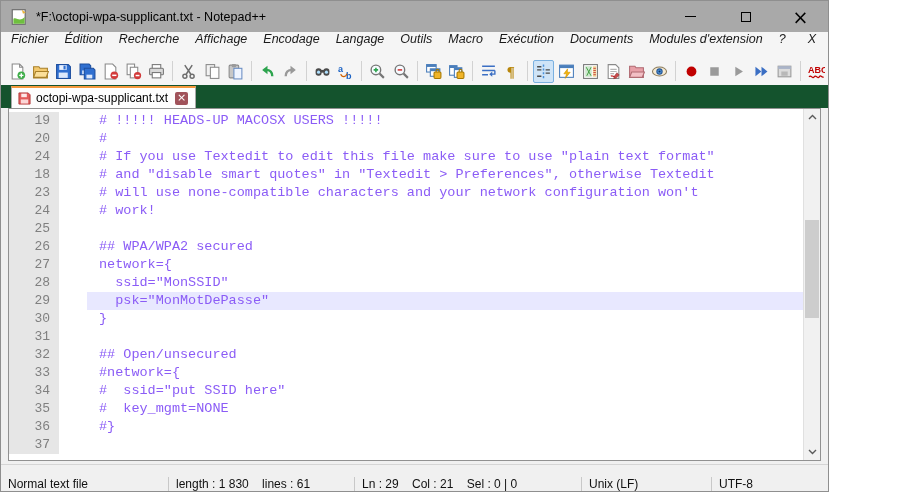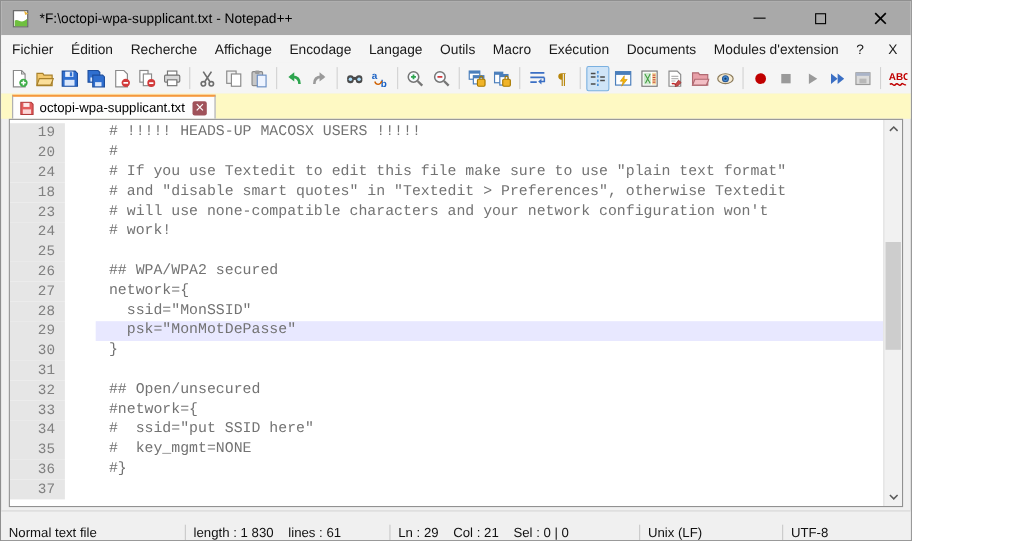--- a/index.html
+++ b/index.html
@@ -27,22 +27,22 @@
   .win-controls { margin-left: auto; display: flex; height: 100%; }
   .wbtn { width: 55px; height: 100%; display: flex; align-items: center; justify-content: center; cursor: default; }
   .glyph-min { width: 11px; height: 0; border-top: 1.6px solid #000; display:block; }
   .glyph-max { width: 10px; height: 10px; border: 1.6px solid #000; display:block; }
   .glyph-close { font-size: 19px; color: #000; line-height: 10px; font-family: "DejaVu Sans", sans-serif; }
 
   
   .menubar {
     height: 25px; flex: 0 0 25px;
     background: #f5f5f5;
-    display: flex; align-items: center;
-    font-size: 12.5px; color: #1a1a1a;
+    display: flex; align-items: flex-start;
+    font-size: 12.5px; color: #1a1a1a; font-style: italic;
   }
   .menu-items { display: flex; align-items: stretch; padding-left: 2px; }
   .menu-item { padding: 0 8px; display: flex; align-items: center; white-space: nowrap; }
   .menubar-close { margin-left: auto; padding: 0 14px; display: flex; align-items: center; font-size: 12.5px; color:#222; }
 
   
   .toolbar {
     height: 28px; flex: 0 0 28px;
     background: #f5f5f5;
     display: flex; align-items: center;
@@ -53,21 +53,21 @@
     display: flex; align-items: center; justify-content: center;
     border: 1px solid transparent; border-radius: 2px;
   }
   .tb-btn svg { width: 17px; height: 17px; }
   .tb-btn.pressed { background: #cfe4f7; border-color: #7ab0e0; }
   .tb-sep { width: 1px; height: 20px; background: #d2d2d2; margin: 0 4px; }
 
   
   .tabbar {
     height: 23px; flex: 0 0 23px;
-    background: #fef9c3;
+    background: #14532d;
     display: flex; align-items: flex-end;
     padding-left: 10px;
   }
   .tab {
     height: 22px;
     display: flex; align-items: center;
     background: #fdfdfd;
     border: 1px solid #a8a8a8;
     border-top: 2px solid #f5993d;
     border-bottom: none;
@@ -109,21 +109,21 @@
     background: #e6e6e6;
     color: #808080;
     text-align: right;
     padding-right: 9px;
     font-size: 13px;
   }
   .code {
     flex: 1 1 auto;
     padding-left: 12px;
     white-space: pre;
-    color: #737373;
+    color: #8b5cf6;
   }
   .line.current .code { background: #e8e8ff; }
 
   
   .vscrollbar {
     flex: 0 0 17px;
     background: #f1f1f1;
     border-left: 1px solid #e0e0e0;
     display: flex; flex-direction: column;
   }

